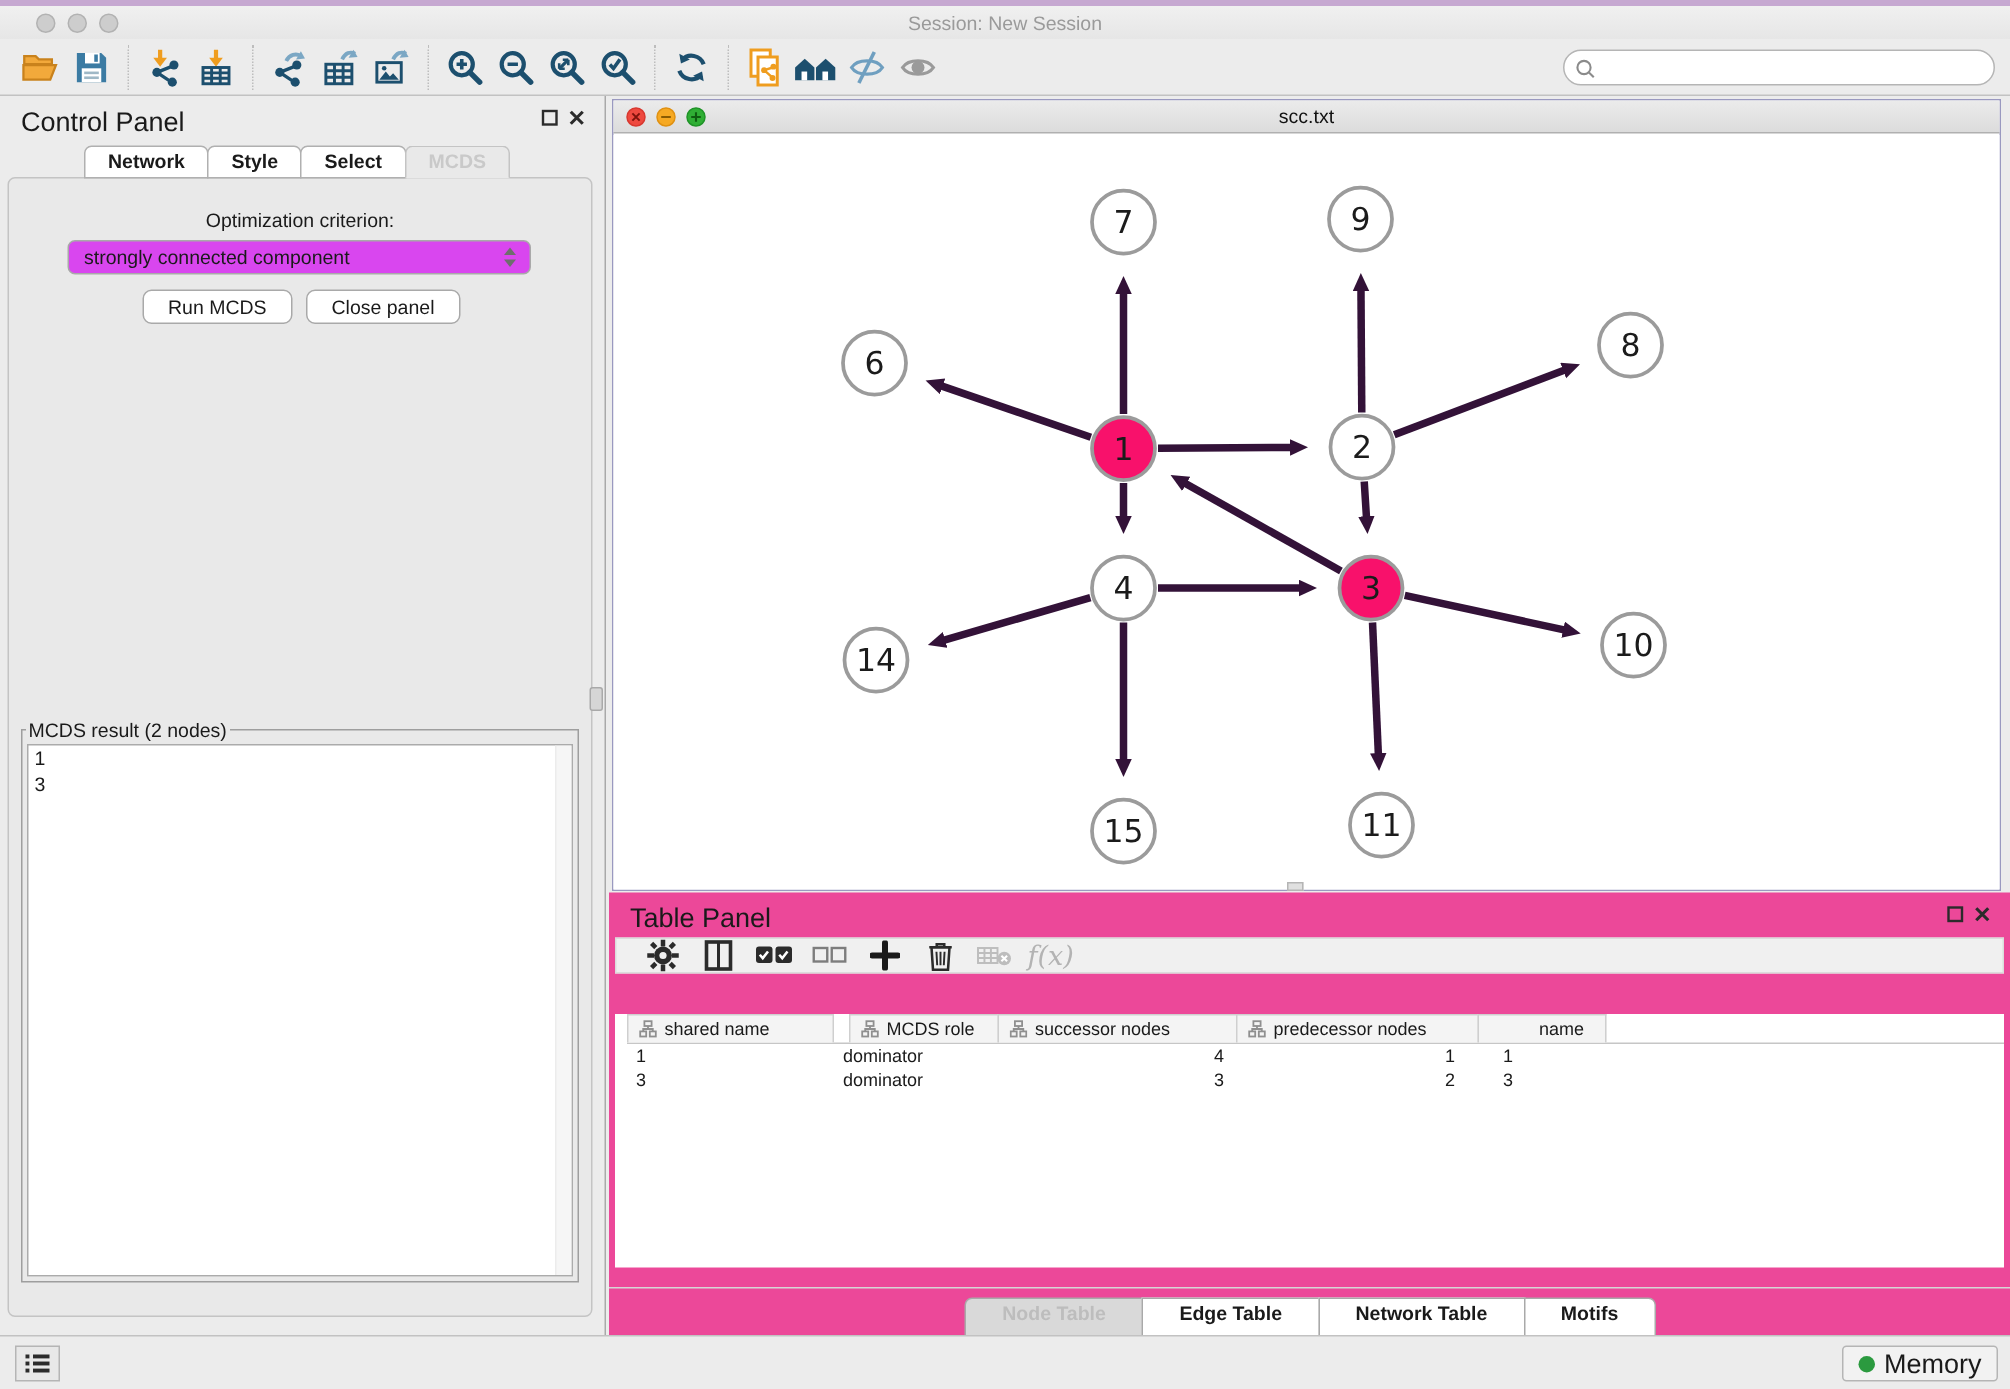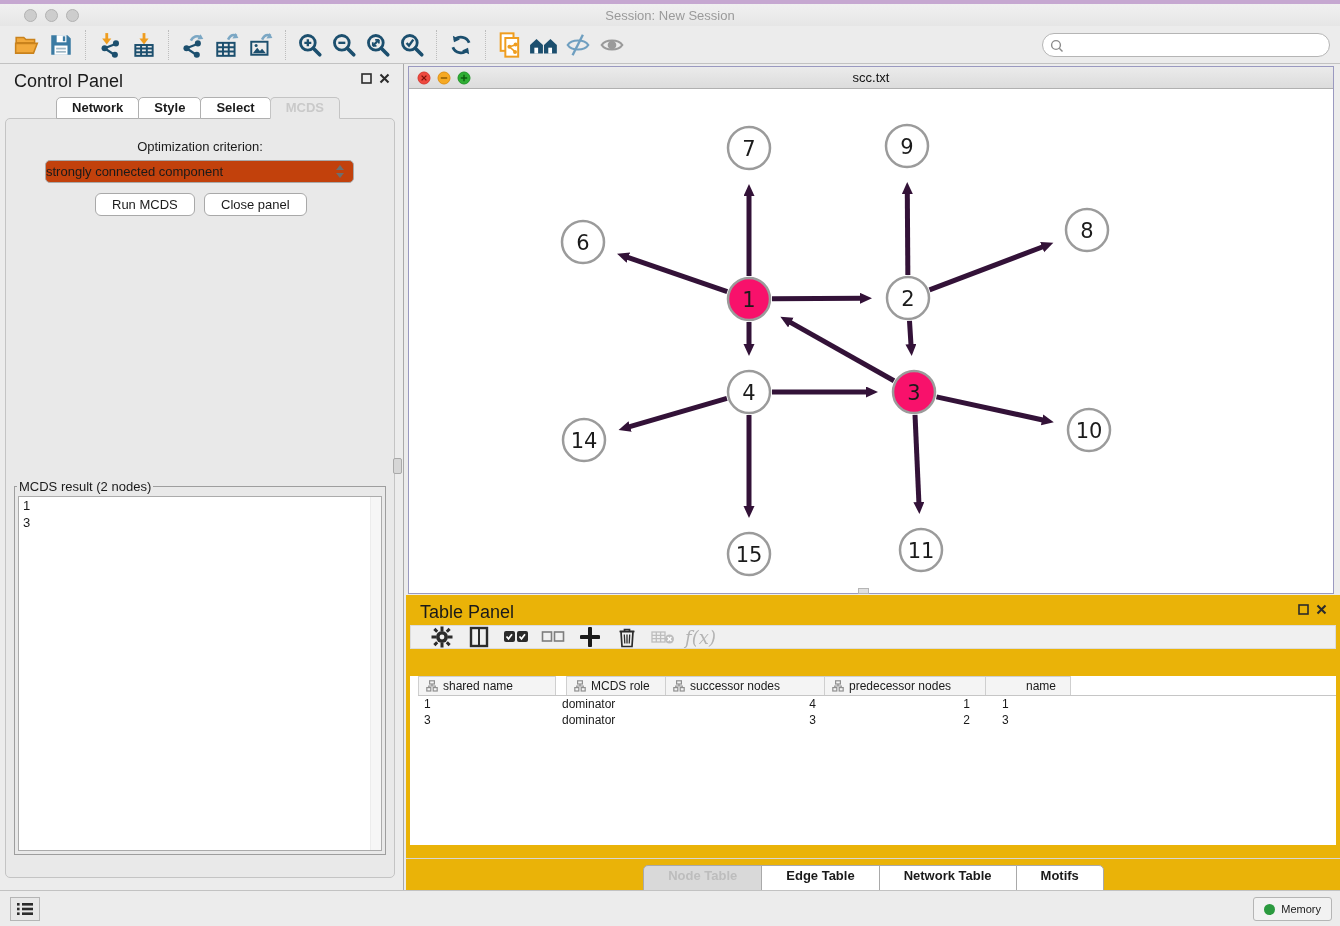--- a/index.html
+++ b/index.html
@@ -32,22 +32,22 @@
   .panel-header{position:absolute;left:0;top:0;right:0;height:26px;}
   .panel-title{position:absolute;left:14px;top:7px;font-size:18px;color:#1a1a1a;}
   .win-ic{position:absolute;top:8px;width:13px;height:13px;cursor:pointer;}
   .cp-tabs{position:absolute;left:0;top:33px;right:8px;display:flex;justify-content:center;z-index:2;}
   .tab{height:22px;line-height:20px;padding:0 15px;background:#fff;border:1px solid #b0b0b0;
        border-radius:5px 5px 0 0;margin-right:-1px;font-weight:bold;font-size:13px;cursor:pointer;}
   .tab.sel{background:#e9e9e9;color:#c9c9c9;border-color:#c4c4c4;border-bottom-color:#e9e9e9;}
   .cp-body{position:absolute;left:5px;top:54px;width:390px;height:760px;background:#e9e9e9;
            border:1px solid #c4c4c4;border-radius:5px;}
   .opt-label{position:absolute;left:0;right:0;top:20px;text-align:center;}
-  .combo{position:absolute;left:39px;top:41px;width:309px;height:23px;background:#c2410c;border:1px solid #a9a9a9;
-         border-radius:5px;line-height:21px;padding-left:0;cursor:pointer;}
+  .combo{position:absolute;left:39px;top:41px;width:309px;height:23px;background:#d946ef;border:1px solid #a9a9a9;
+         border-radius:5px;line-height:21px;padding-left:10px;cursor:pointer;}
   .combo .chev{position:absolute;right:9px;width:0;height:0;border-left:4.5px solid transparent;border-right:4.5px solid transparent;}
   .chev.up{top:4px;border-bottom:5px solid #6e6e6e;}
   .chev.dn{bottom:4px;border-top:5px solid #6e6e6e;}
   .btn{position:absolute;top:74px;height:23px;background:#fff;border:1px solid #a9a9a9;border-radius:6px;
        font-family:"Liberation Sans",sans-serif;font-size:13px;padding:0 16px;cursor:pointer;color:#1a1a1a;}
   .result-box{position:absolute;left:8px;top:360px;width:372px;height:376px;border:1px solid #9e9e9e;
               margin:0;padding:0;}
   .result-box legend{font-size:13px;padding:0 2px;margin-left:2px;}
   .result-area{position:absolute;left:3px;right:3px;top:2px;bottom:3px;background:#fff;border:1px solid #ababab;overflow:hidden;}
   .result-line{padding:0 4px;line-height:17px;font-size:13px;}
@@ -61,21 +61,21 @@
   .net-frame{position:absolute;left:408px;top:2px;width:926px;height:528px;background:#fff;
              border:1px solid #9a99c0;}
   .frame-bar{position:absolute;left:0;top:0;right:0;height:22px;background:linear-gradient(#ebebeb,#dcdcdc);
              border-bottom:1px solid #b0b0b0;}
   .frame-title{position:absolute;left:0;right:0;top:3px;text-align:center;font-size:13px;color:#111;}
   .light{position:absolute;top:4px;cursor:pointer;}
   .frame-canvas{position:absolute;left:0;top:23px;width:924px;height:503px;background:#fff;}
   .sash{position:absolute;left:858px;top:524px;width:11px;height:6px;background:#e0e0e0;border:1px solid #b5b5b5;cursor:row-resize;}
 
   
-  .table-panel{position:absolute;left:406px;top:531px;right:0;height:295px;background:#eab308;}
+  .table-panel{position:absolute;left:406px;top:531px;right:0;height:295px;background:#ec4899;}
   .tp-toolbar{position:absolute;left:4px;right:4px;top:30px;height:24px;background:#f0f0f0;
               border:1px solid #dcdcdc;display:flex;align-items:center;padding-left:12px;}
   .tp-ic{width:37px;height:34px;display:flex;align-items:center;justify-content:center;cursor:pointer;flex:0 0 auto;}
   .fx{font-family:"DejaVu Serif",serif;font-style:italic;font-size:18px;color:#b3b3b3;}
   .tbl{position:absolute;left:4px;right:4px;top:81px;height:169px;background:#fff;overflow:hidden;}
   .thead{display:flex;margin-left:8px;border-bottom:1px solid #c6c6c6;}
   .th{height:19px;background:#f4f4f4;border:1px solid #cfcfcf;border-bottom:none;margin-right:-1px;
       display:flex;align-items:center;font-size:12px;cursor:pointer;}
   .th svg{margin:0 5px 0 7px;flex:0 0 auto;}
   .th.center{justify-content:center;}
@@ -87,21 +87,21 @@
   .ttab:first-child{border-radius:5px 0 0 5px;}
   .ttab:last-child{border-radius:0 5px 5px 0;}
   .ttab.sel{background:#d9d9d9;color:#bdbdbd;}
   .tbl-split{position:absolute;left:0;right:0;top:263px;height:1px;background:#d6d6d6;}
 
   
   .statusbar{position:absolute;left:0;top:890px;right:0;height:36px;background:#ececec;border-top:1px solid #c2c2c2;}
   .sb-btn{position:absolute;left:10px;top:6px;width:30px;height:24px;background:#e8e8e8;border:1px solid #b5b5b5;
           display:flex;align-items:center;justify-content:center;cursor:pointer;}
   .mem-btn{position:absolute;right:8px;top:6px;height:24px;background:#f2f2f2;border:1px solid #b5b5b5;border-radius:3px;
-           display:flex;align-items:center;padding:0 10px;gap:6px;font-size:11px;cursor:pointer;}
+           display:flex;align-items:center;padding:0 10px;gap:6px;font-size:18px;cursor:pointer;}
   .mem-dot{width:11px;height:11px;border-radius:50%;background:#2b9a3f;}
 </style>
 </head>
 <body>
 
 <div class="window">
 
   <div class="titlebar">
     <div class="accent"></div>
     <div class="tl-dot" style="left:24px"></div>

